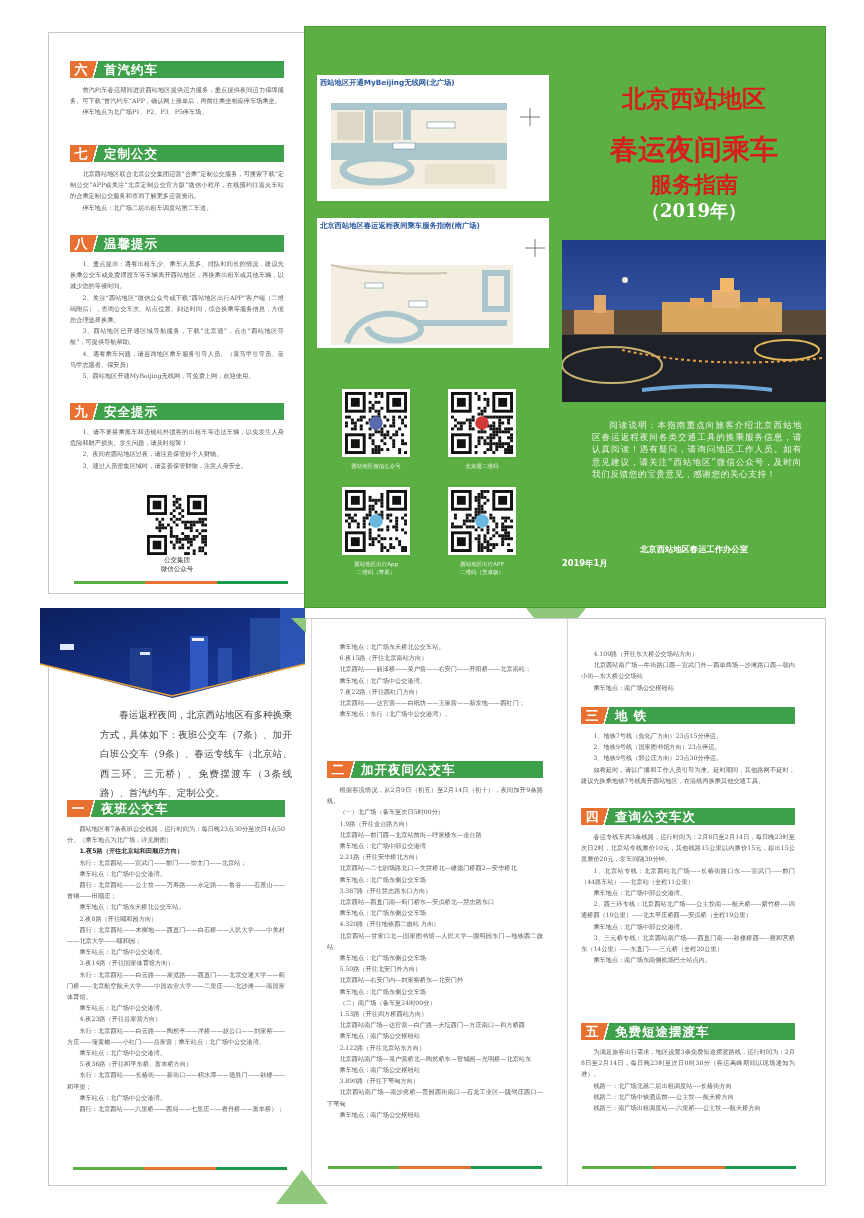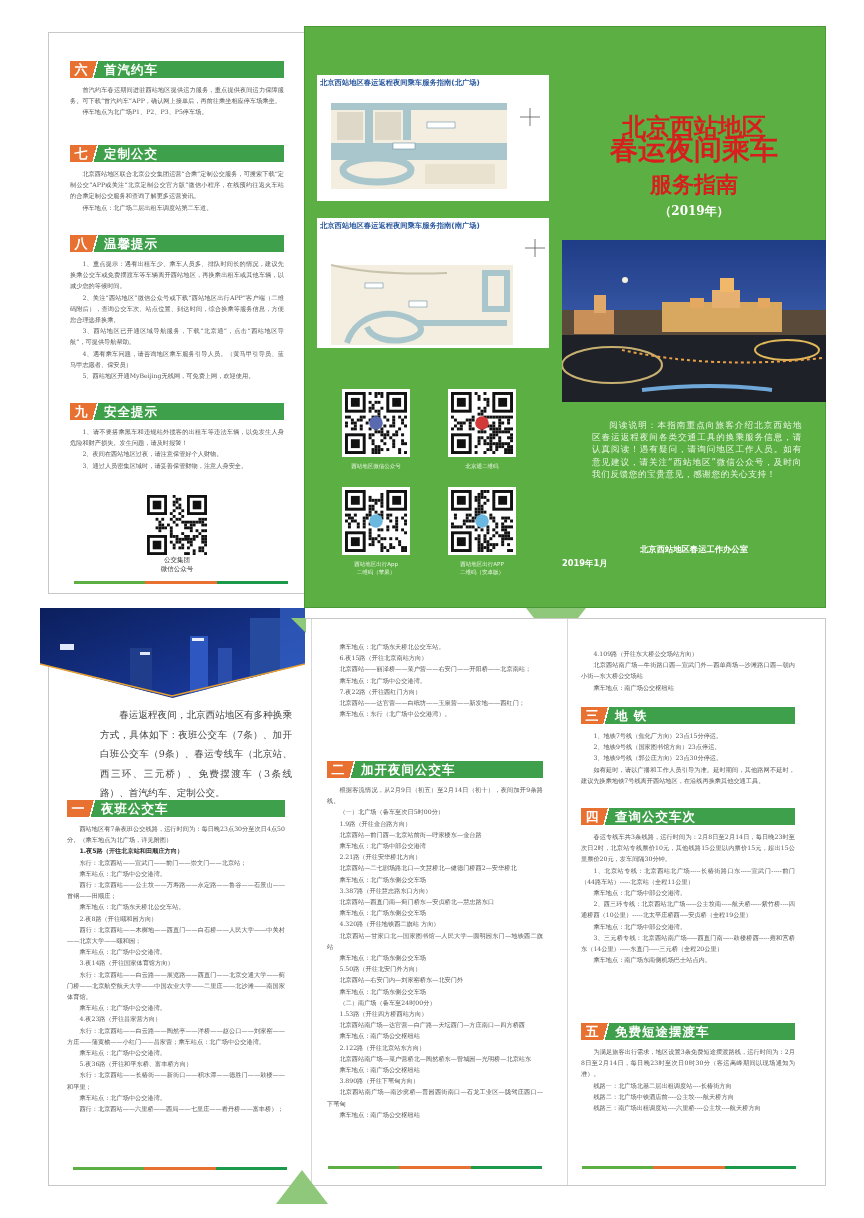--- a/index.html
+++ b/index.html
@@ -206,21 +206,21 @@
   <div class="tri-bar" style="position:absolute;left:25px;top:548px;width:214px;">
     <span class="c-lgreen"></span>
       <span class="c-orange"></span>
       <span class="c-dgreen"></span>
   </div>
 </div>
 
 <div class="panel panel-cover"></div>
 
 <div class="map-card" style="left:317px;top:75px;width:232px;height:126px;">
-  <div class="map-title">北京西站地区春运返程夜间乘车服务指南(北广场)</div>
+  <div class="map-title">西站地区开通MyBeijing无线网(北广场)</div>
   <svg width="232" height="110" viewBox="0 0 232 110">
     <rect x="14" y="15" width="176" height="86" fill="#f3eedf"></rect>
     <path d="M14 15 H190 V22 H14Z M48 22 h8 v34 h-8z M86 22 h8 v30 h-8z" fill="#a9c6cc"></path>
     <rect x="20" y="24" width="26" height="28" fill="#ddd8c8"></rect>
     <rect x="58" y="24" width="26" height="28" fill="#ddd8c8"></rect>
     <path d="M14 55 H190 V72 H14Z" fill="#a9c6cc"></path>
     <ellipse cx="60" cy="82" rx="34" ry="12" fill="none" stroke="#a9c6cc" stroke-width="7"></ellipse>
     <rect x="108" y="76" width="70" height="20" fill="#e8e2cf"></rect>
     <rect x="110" y="34" width="28" height="6" fill="#fff" stroke="#6b8fa8" stroke-width="0.6"></rect>
     <rect x="76" y="55" width="22" height="6" fill="#fff" stroke="#6b8fa8" stroke-width="0.6"></rect>
@@ -241,24 +241,24 @@
     <path d="M100 92 H190" stroke="#a9c6cc" stroke-width="6"></path>
     <rect x="92" y="70" width="18" height="6" fill="#fff" stroke="#6b8fa8" stroke-width="0.6"></rect>
     <rect x="48" y="52" width="18" height="5" fill="#fff" stroke="#6b8fa8" stroke-width="0.6"></rect>
     <g stroke="#555" stroke-width="0.8">
         <line x1="218" y1="8" x2="218" y2="26"></line>
         <line x1="208" y1="17" x2="228" y2="17"></line>
       </g>
   </svg>
 </div>
 
-<div class="cover-title" style="top:112px;font-size:24px;line-height:30px;">北京西站地区</div>
+<div class="cover-title" style="top:84px;font-size:24px;line-height:30px;">北京西站地区</div>
 <div class="cover-title" style="top:132px;font-size:28px;line-height:36px;">春运夜间乘车</div>
 <div class="cover-title" style="top:170px;font-size:22px;line-height:30px;">服务指南</div>
-<div class="cover-title" style="top:202px;font-size:12px;line-height:18px;color:#fff;font-family:'DejaVu Serif',serif;">（2019年）</div>
+<div class="cover-title" style="top:202px;font-size:18px;line-height:18px;color:#fff;font-family:'DejaVu Serif',serif;">（2019年）</div>
 
 <div class="photo" style="left:562px;top:240px;width:264px;height:162px;">
   <svg width="264" height="162" viewBox="0 0 264 162">
     <defs>
       <linearGradient id="sky" x1="0" y1="0" x2="0" y2="1">
           <stop offset="0" stop-color="#1f3c86"></stop>
           <stop offset="0.55" stop-color="#3a5aa8"></stop>
           <stop offset="1" stop-color="#1a2440"></stop>
         </linearGradient>
     </defs>

